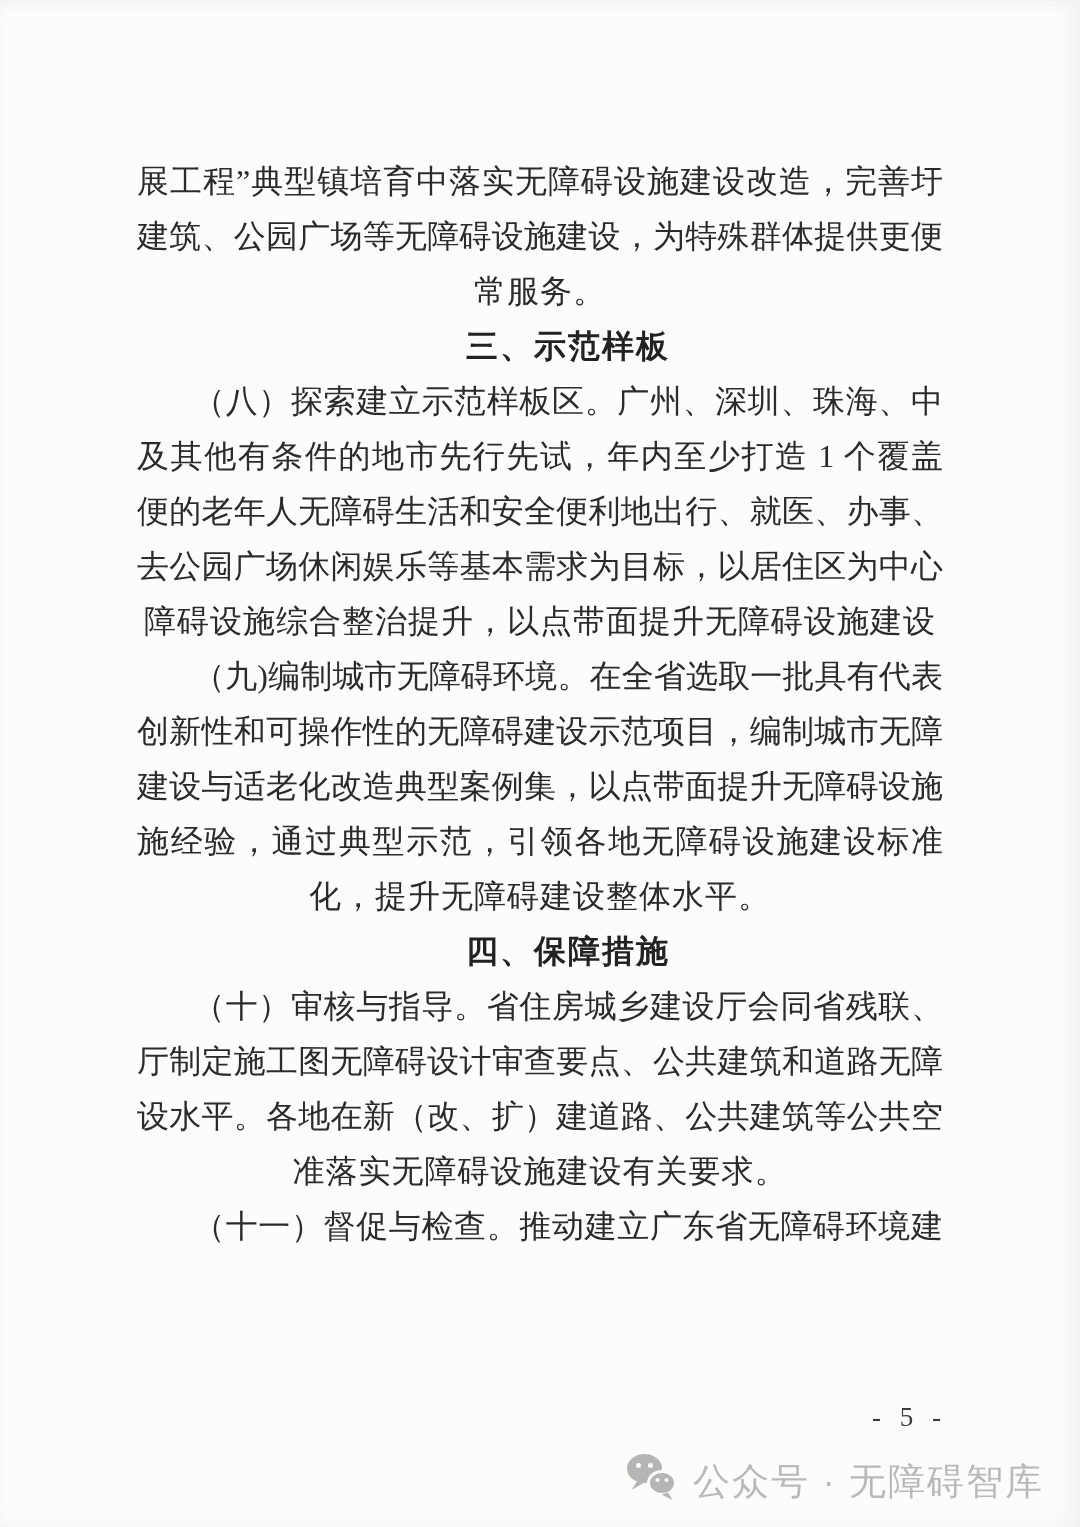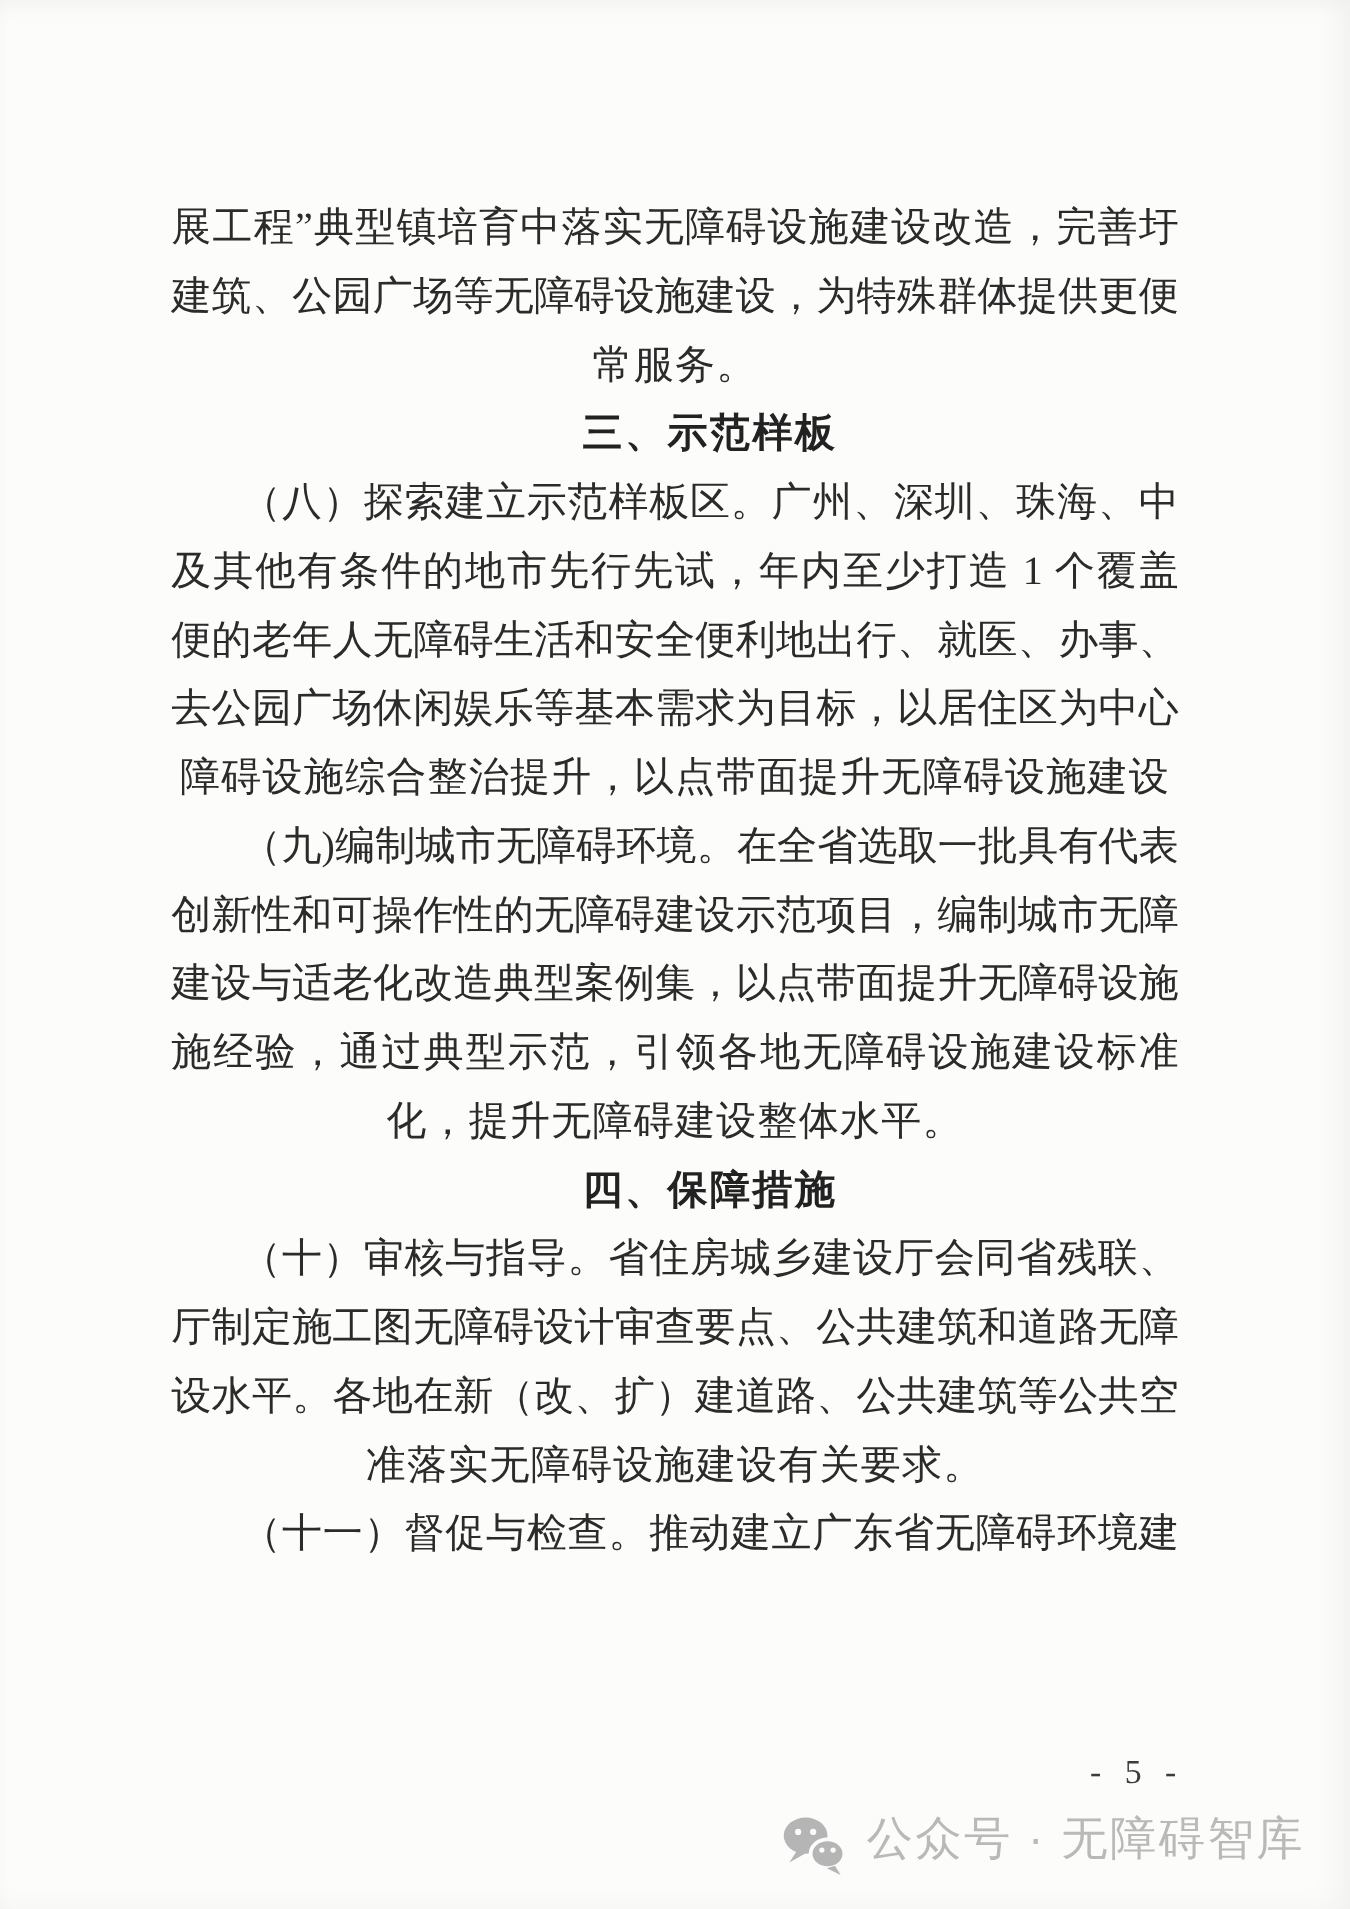--- a/index.html
+++ b/index.html
@@ -57,21 +57,21 @@
     right: 133px;
     font-size: 27px;
     letter-spacing: 6px;
     color: #3c3c3c;
   }
   .footer {
     position: absolute;
     top: 1452px;
     right: 36px;
     display: flex;
-    align-items: flex-start;
+    align-items: flex-end;
     gap: 16px;
     color: var(--wm, #b9b9b9);
   }
   .footer .label {
     font-family: "Liberation Sans", "DejaVu Sans", sans-serif;
     font-size: 37px;
     letter-spacing: 2px;
     line-height: 1;
     white-space: nowrap;
   }

